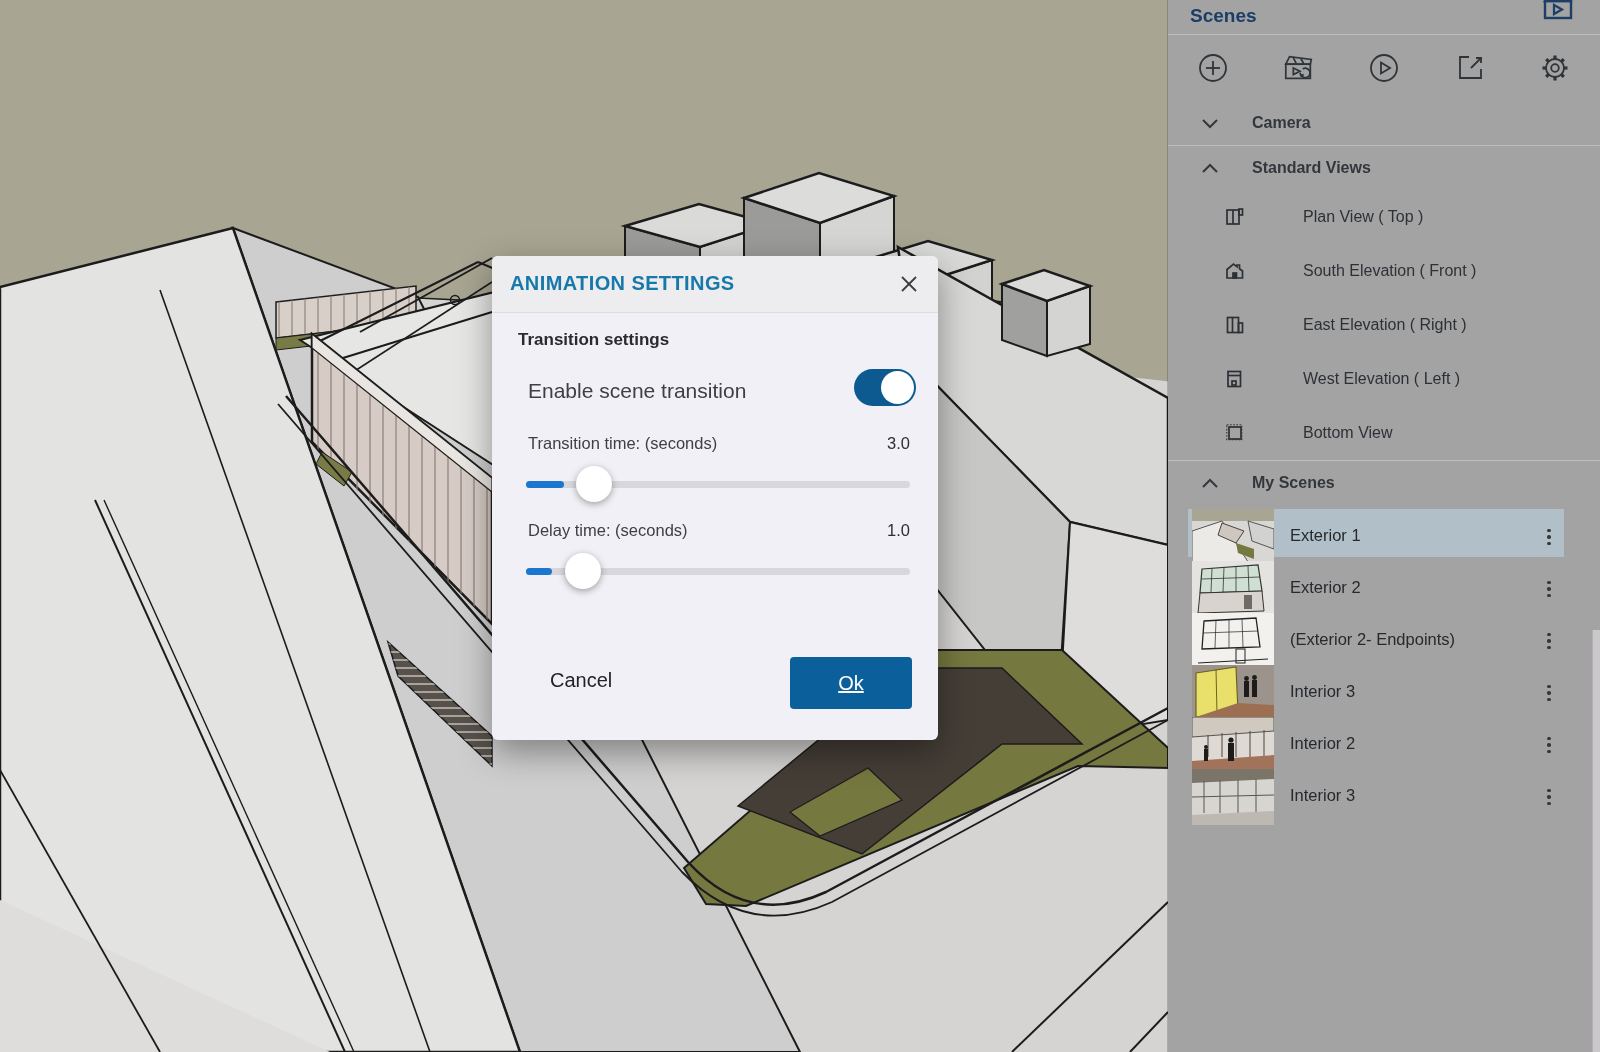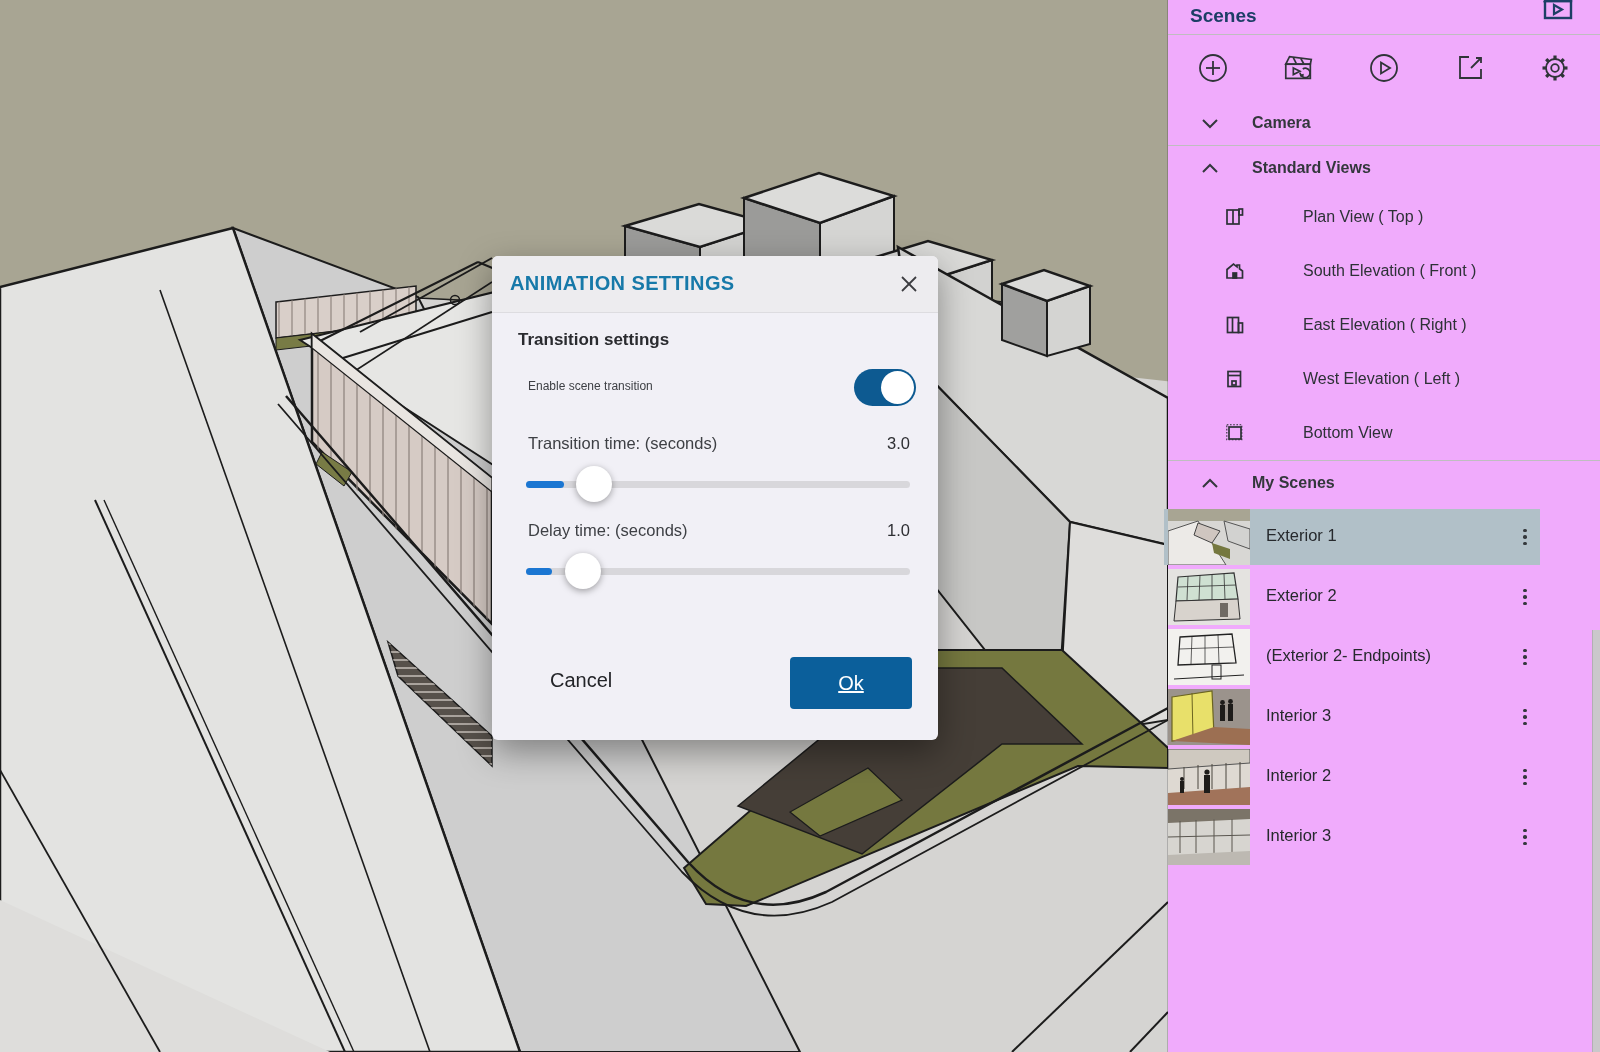--- a/index.html
+++ b/index.html
@@ -3,51 +3,51 @@
 <meta charset="utf-8">
 <style>
   html,body{margin:0;padding:0;background:#222;}
   #screen{position:relative;width:1600px;height:1052px;overflow:hidden;
     font-family:"Liberation Sans",sans-serif;background:#d5d4d2;
     box-shadow:inset 0 0 0 2px #161616;}
   
   #viewport{position:absolute;left:0;top:0;width:1600px;height:1052px;}
   
   #sidebar{position:absolute;left:1168px;top:0;width:432px;height:1052px;
-    background:#f0abfc;box-shadow:-1px 0 0 rgba(0,0,0,.18);}
+    background:#a3a3a3;box-shadow:-1px 0 0 rgba(0,0,0,.18);}
   .panel-title-row{position:relative;height:34px;}
   .panel-title{position:absolute;left:22px;top:5px;font-size:19px;font-weight:bold;color:#1c3e66;}
   .panel-title-icon{position:absolute;right:26px;top:-7px;}
   .divider{height:1px;background:#bfbdc0;margin:0;}
   .icon-row{display:flex;align-items:center;justify-content:space-between;height:66px;padding:0 28px;}
   .tool-btn{width:34px;height:34px;display:flex;align-items:center;justify-content:center;cursor:pointer;}
   .section-row{display:flex;align-items:center;height:44px;cursor:pointer;}
   .section-chevron{margin-left:32px;width:20px;height:14px;flex:0 0 auto;}
   .section-label{margin-left:32px;font-size:16px;font-weight:600;color:#33373c;}
   .view-item{display:flex;align-items:center;height:54px;cursor:pointer;}
   .view-icon{margin-left:54px;width:26px;height:26px;flex:0 0 auto;display:flex;align-items:center;justify-content:center;}
   .view-label{margin-left:55px;font-size:16px;color:#2d3136;}
   .scenes-list{margin-top:4px;}
-  .scene-row{position:relative;width:378px;height:56px;margin-bottom:4px;cursor:pointer;}
+  .scene-row{position:relative;margin-left:24px;width:378px;height:48px;margin-bottom:4px;cursor:pointer;}
   .scene-row .row-bg{position:absolute;left:-4px;top:0;right:-24px;bottom:0;}
   .scene-row.selected .row-bg{background:#b1c0c8;right:6px;}
   .scene-thumb{position:absolute;left:0;top:0;width:82px;height:56px;display:block;}
   .scene-label{position:absolute;left:98px;top:17px;font-size:16.5px;color:#26292d;}
   .kebab{position:absolute;right:12px;top:14px;width:18px;height:28px;display:flex;flex-direction:column;
     align-items:center;justify-content:center;gap:3px;cursor:pointer;}
   .kebab i{width:3.5px;height:3.5px;border-radius:50%;background:#34383c;}
   .scrollbar{position:absolute;right:0;top:630px;bottom:0;width:7px;background:#cac8cb;border-left:1px solid #b2b0b3;}
   
   #modal{position:absolute;left:492px;top:256px;width:446px;height:484px;border-radius:6px;
     background:#f1f0f6;box-shadow:0 12px 34px rgba(0,0,0,.38);overflow:hidden;}
   .modal-header{position:relative;height:56px;background:#edecef;border-bottom:1px solid #dddce0;padding-left:14px;}
   .modal-title{position:absolute;left:18px;top:16px;font-size:20px;font-weight:600;letter-spacing:.4px;color:#1779a9;}
   .modal-close{position:absolute;right:16px;top:15px;width:26px;height:26px;display:flex;align-items:center;justify-content:center;cursor:pointer;}
   .modal-section-title{position:absolute;left:26px;top:74px;font-size:17px;color:#2a2b2f;font-weight:bold;}
-  .toggle-row-label{position:absolute;left:36px;top:123px;font-size:12px;color:#3e4045;}
+  .toggle-row-label{position:absolute;left:36px;top:123px;font-size:21px;color:#3e4045;}
   .toggle{position:absolute;right:22px;top:113px;width:62px;height:37px;border-radius:19px;background:#0d5a91;cursor:pointer;}
   .toggle .knob{position:absolute;right:2px;top:2px;width:33px;height:33px;border-radius:50%;background:#fff;}
   .slider-label{position:absolute;left:36px;font-size:16.5px;color:#3e4045;}
   .slider-value{position:absolute;right:28px;font-size:16.5px;color:#2e2f33;}
   .slider-track{position:absolute;left:34px;width:384px;height:7px;border-radius:4px;background:#d8d7db;cursor:pointer;}
   .slider-fill{position:absolute;left:0;top:0;height:7px;border-radius:4px;background:#1b76d2;}
   .slider-thumb{position:absolute;top:-15px;width:36px;height:36px;border-radius:50%;background:#fff;
     box-shadow:0 2px 7px rgba(0,0,0,.35);cursor:pointer;}
   .lbl1{top:178px;} .trk1{top:225px;} .lbl2{top:265px;} .trk2{top:312px;}
   .f1 .slider-fill{width:38px;} .f1 .slider-thumb{left:50px;}

